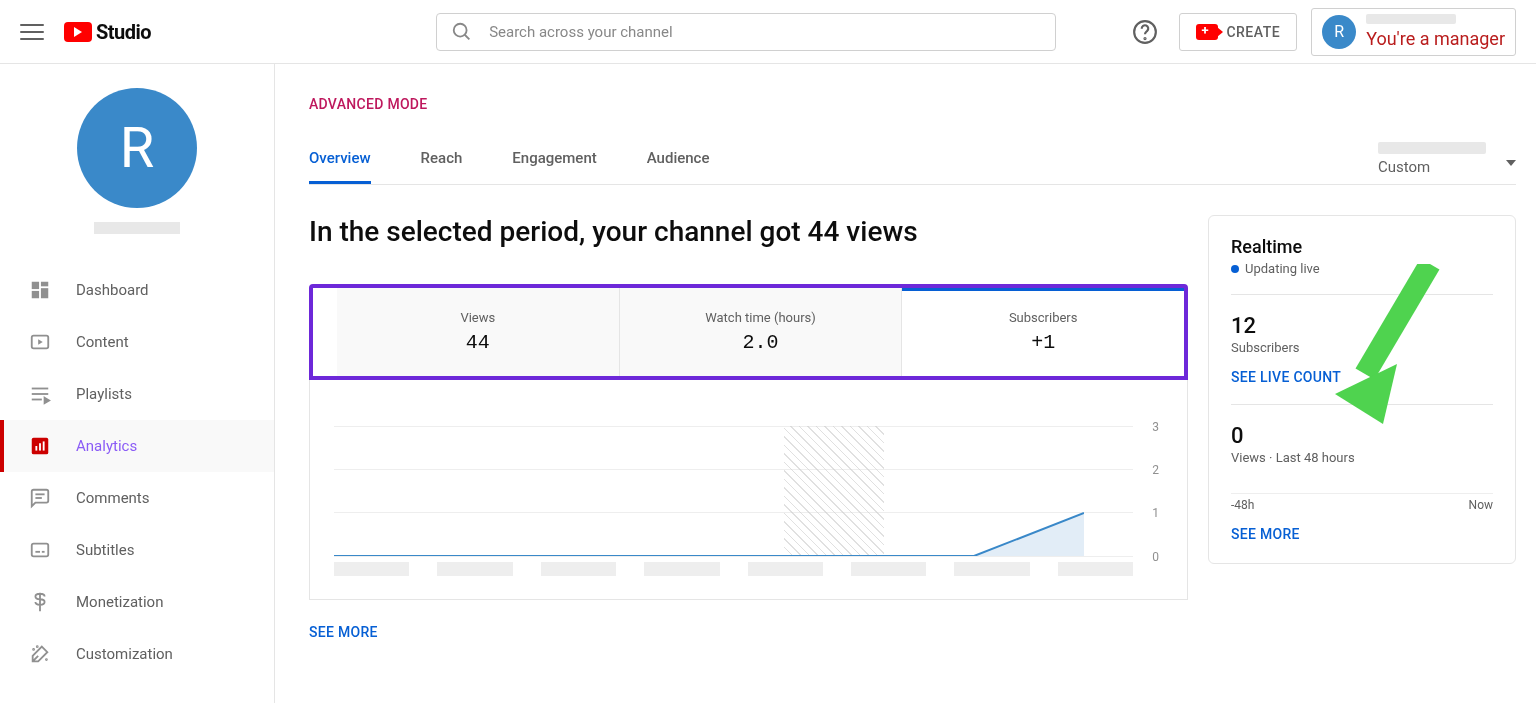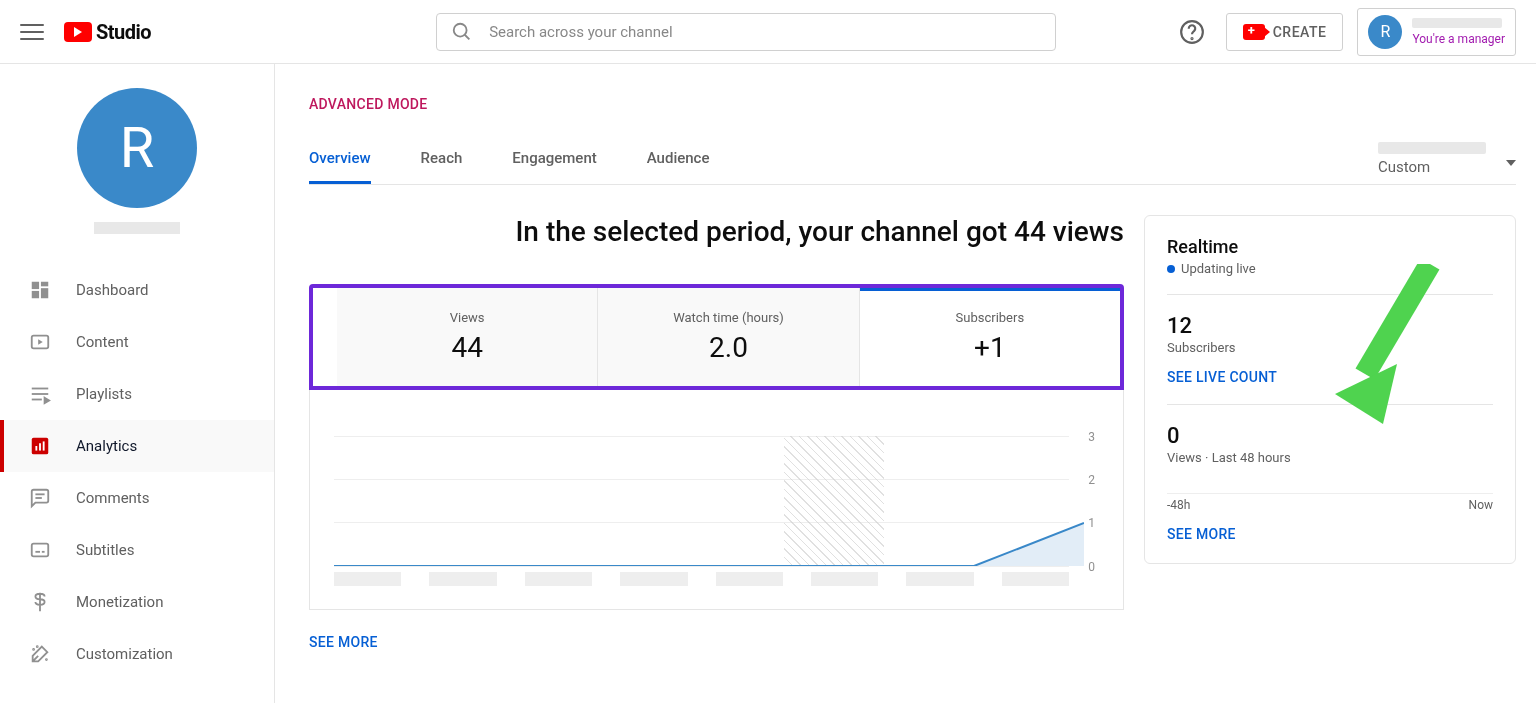--- a/index.html
+++ b/index.html
@@ -23,54 +23,54 @@
 .avatar-sm{width:34px;height:34px;border-radius:50%;background:#3a89c9;color:#fff;display:flex;align-items:center;justify-content:center;font-size:16px;}
 .acct-text{display:flex;flex-direction:column;align-items:flex-start;}
 .redact{background:#e8e8e8;border-radius:2px;}
 .body{display:flex;height:639px;}
 .sidebar{width:275px;border-right:1px solid #e5e5e5;padding-top:24px;overflow:hidden;}
 .avatar-lg{width:120px;height:120px;border-radius:50%;background:#3a89c9;color:#fff;display:flex;align-items:center;justify-content:center;font-size:56px;font-weight:400;margin:0 auto 14px;}
 .channel-name{text-align:center;font-size:14px;font-weight:500;margin-bottom:6px;}
 .channel-redact{width:86px;height:12px;margin:0 auto;background:#e8e8e8;}
 .nav{margin-top:30px;}
 .nav-item{height:52px;display:flex;align-items:center;padding-left:28px;gap:24px;font-size:15px;color:#606060;cursor:pointer;}
-.nav-item.active{color:#0f172a;background:#f9f9f9;border-left:4px solid #cc0000;padding-left:24px;}
+.nav-item.active{color:#8b5cf6;background:#f9f9f9;border-left:4px solid #cc0000;padding-left:24px;}
 .nav-ico{width:24px;height:24px;display:flex;align-items:center;justify-content:center;color:#909090;}
 .nav-item.active .nav-ico{color:#cc0000;}
 .main{flex:1;padding:32px 20px 0 34px;overflow:hidden;position:relative;}
 .main-head{display:flex;justify-content:space-between;align-items:center;}
 .page-title{font-size:25px;font-weight:500;}
 .adv{color:#be185d;font-size:14px;font-weight:500;letter-spacing:0.3px;cursor:pointer;}
 .tabrow{display:flex;justify-content:space-between;align-items:flex-end;margin-top:30px;border-bottom:1px solid #e5e5e5;}
 .tabs{display:flex;gap:50px;}
 .tab{font-size:15px;font-weight:500;color:#606060;padding-bottom:14px;cursor:pointer;}
 .tab.active{color:#065fd4;border-bottom:3px solid #065fd4;}
 .daterange{display:flex;flex-direction:column;align-items:flex-start;gap:4px;padding-right:30px;position:relative;padding-bottom:8px;cursor:pointer;}
 .daterange .redact{width:108px;height:12px;}
 .daterange .lbl{font-size:15px;color:#606060;}
 .daterange::after{content:"";position:absolute;right:0;top:18px;border-left:5px solid transparent;border-right:5px solid transparent;border-top:6px solid #606060;}
 .content{display:flex;gap:20px;margin-top:30px;}
 .left{flex:1;}
-.headline{font-size:28px;font-weight:500;text-align:right;margin-bottom:36px;}
+.headline{font-size:28px;font-weight:500;text-align:left;margin-bottom:36px;}
 .metrics{display:flex;border:4px solid #6d28d9;border-radius:4px 4px 0 0;overflow:hidden;padding-left:24px;}
 .metric{flex:1;padding:22px 0;text-align:center;border-right:1px solid #e5e5e5;cursor:pointer;background:#f9f9f9;}
 .metric:last-child{border-right:none;}
 .metric.sel{background:#fff;border-top:3px solid #065fd4;padding-top:19px;}
 .metric-label{font-size:13px;color:#606060;margin-bottom:6px;}
-.metric-val{font-size:28px;font-weight:400;}
+.metric-val{font-size:20px;font-weight:400;font-family:Liberation Mono, monospace;}
 .chart{border:1px solid #e5e5e5;border-top:none;padding:46px 24px 10px;height:220px;position:relative;}
 .chart-area{position:relative;height:130px;margin-right:30px;}
 .grid{position:absolute;left:0;right:0;border-top:1px solid #eee;}
 .ytick{position:absolute;right:-26px;font-size:12px;color:#909090;transform:translateY(-50%);}
 .chartline{position:absolute;left:0;right:0;bottom:0;height:100%;}
 .hatch{position:absolute;bottom:0;width:100px;height:100%;left:450px;background:repeating-linear-gradient(45deg,#ccc 0,#ccc 1px,transparent 1px,transparent 6px);opacity:0.6;}
 .xbars{display:flex;gap:28px;margin-top:6px;margin-right:30px;}
 .xbars span{flex:1;height:14px;background:#eee;}
 .seemore{color:#065fd4;font-size:14px;font-weight:500;letter-spacing:0.3px;margin-top:24px;display:inline-block;cursor:pointer;}
-.right{width:372px;}
+.right{width:308px;}
 .card{border:1px solid #e5e5e5;border-radius:6px;padding:20px 22px;}
 .rt-title{font-size:18px;font-weight:500;margin-bottom:4px;}
 .rt-sub{font-size:13px;color:#606060;display:flex;align-items:center;gap:6px;}
 .dot{width:8px;height:8px;border-radius:50%;background:#065fd4;}
 .divider{border-top:1px solid #e5e5e5;margin:18px 0;}
 .big{font-size:22px;font-weight:500;}
 .small{font-size:13px;color:#606060;margin-top:2px;}
 .link{color:#065fd4;font-size:14px;font-weight:500;letter-spacing:0.3px;margin-top:14px;display:inline-block;cursor:pointer;}
 .sparkrow{display:flex;justify-content:space-between;font-size:12px;color:#606060;margin-top:28px;border-top:1px solid #eee;padding-top:4px;}
 .arrow{position:absolute;left:1060px;top:200px;pointer-events:none;}
@@ -104,21 +104,21 @@
         </svg>
     </div>
     <div class="create-btn">
       <div class="create-ico"></div>
       <span>CREATE</span>
     </div>
     <div class="acct">
       <div class="avatar-sm">R</div>
       <div class="acct-text">
         <div class="redact" style="width:90px;height:10px;margin-bottom:4px;"></div>
-        <span style="font-size:12px;color:#a21caf;text-align:center;">You're a manager</span>
+        <span style="font-size:18px;color:#b91c1c;text-align:center;">You're a manager</span>
       </div>
     </div>
   </div>
 </div>
 
 <div class="body">
   <div class="sidebar">
     <div class="avatar-lg">R</div>
     <div class="channel-redact"></div>
     <div class="nav">

